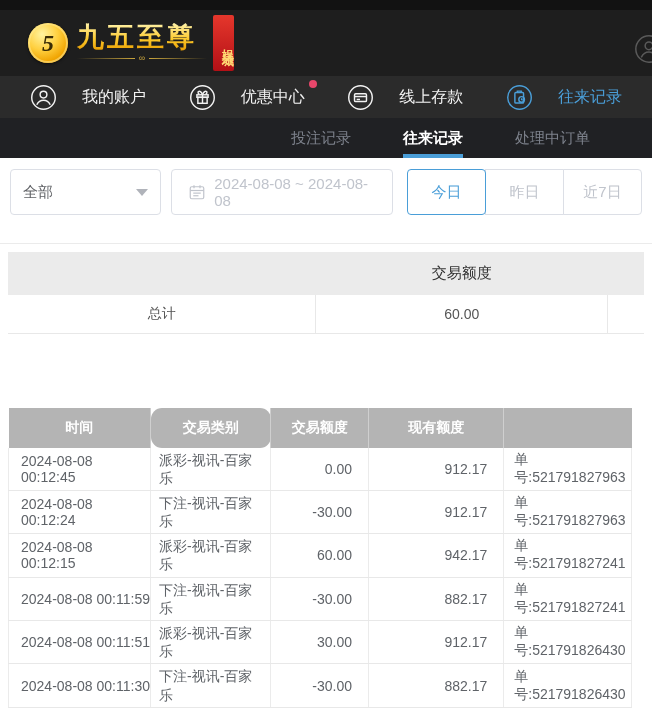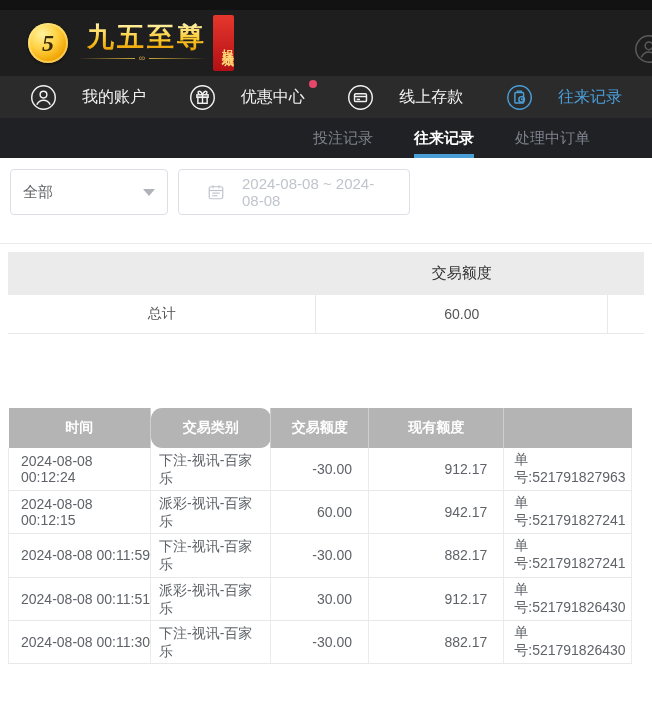--- a/index.html
+++ b/index.html
@@ -9,21 +9,21 @@
 
   
   .top-strip { height:10px; background:#121212; }
   .site-header { position:relative; height:66px; background:#1e1e1e; display:flex; align-items:center; padding-left:28px; overflow:hidden; }
   .logo { display:flex; align-items:center; cursor:pointer; }
   .coin { width:40px; height:40px; border-radius:50%;
           background:radial-gradient(circle at 35% 28%, #fff3a0, #ffd040 40%, #f0a300 72%, #c47c00);
           box-shadow:0 1px 3px rgba(0,0,0,.6), inset 0 0 0 2px rgba(255,235,150,.55);
           display:flex; align-items:center; justify-content:center;
           color:#3a2c05; font:700 24px/1 "Liberation Serif","DejaVu Serif",serif; font-style:italic; }
-  .brand-col { margin-left:9px; display:flex; flex-direction:column; align-items:flex-end; }
+  .brand-col { margin-left:9px; display:flex; flex-direction:column; align-items:flex-start; }
   .brand-title { font-family:"Liberation Serif","DejaVu Serif",serif; font-weight:700; font-size:27px; letter-spacing:3px;
           background:linear-gradient(180deg,#ffefa0 5%,#fcc82a 55%,#e89b00 95%);
           -webkit-background-clip:text; background-clip:text; color:transparent; line-height:1.1; }
   .flourish { display:flex; align-items:center; width:130px; margin-top:1px; color:#caa53c; font-size:9px; line-height:1; }
   .flourish::before, .flourish::after { content:""; flex:1; height:1px; }
   .flourish::before { background:linear-gradient(90deg,transparent,#caa53c); margin-right:4px; }
   .flourish::after  { background:linear-gradient(90deg,#caa53c,transparent); margin-left:4px; }
   .ribbon { margin-left:6px; width:21px; padding:4px 0 5px; border-radius:2px;
           background:linear-gradient(180deg,#e5372c,#b31016);
           color:#ffd873; font-size:12px; font-weight:700; text-align:center; line-height:1.15;
@@ -31,32 +31,32 @@
   .header-avatar { position:absolute; right:-12px; top:24px; width:30px; height:30px; color:#5a5a5a; }
 
   
   .main-nav { height:42px; background:#2b2b2b; display:flex; align-items:center; justify-content:space-between; padding:0 30px 0 30px; }
   .nav-item { display:flex; align-items:center; gap:25px; color:#f2f2f2; font-size:16px; cursor:pointer; position:relative; white-space:nowrap; }
   .nav-item .nicon { width:27px; height:27px; display:block; }
   .nav-item.active { color:#4a9ed8; }
   .nav-dot { position:absolute; top:-4px; right:-12px; width:8px; height:8px; border-radius:50%; }
 
   
-  .subnav { height:40px; background:#202124; display:flex; align-items:stretch; justify-content:flex-end; padding-right:62px; gap:41px; }
+  .subnav { height:40px; background:#202124; display:flex; align-items:stretch; justify-content:flex-end; padding-right:62px; gap:52px; }
   .subtab { display:flex; align-items:center; color:#7d828c; font-size:15px; cursor:pointer; position:relative; }
   .subtab.active { color:#ffffff; font-weight:700; }
   .subtab.active::after { content:""; position:absolute; left:0; right:0; bottom:0; height:4px; background:#4a9ed8; }
 
   
   .filters { display:flex; gap:10px; padding:11px 10px 0 10px; }
   .select-box { width:158px; height:46px; border:1px solid #dcdfe6; border-radius:4px; display:flex; align-items:center;
           padding:4px 12px; color:#606266; font-size:15px; cursor:pointer; background:#fff; }
   .select-box .caret { margin-left:auto; width:0; height:0; border-left:6px solid transparent; border-right:6px solid transparent; border-top:7px solid #b0b3ba; }
-  .date-box { width:232px; height:46px; border:1px solid #dcdfe6; border-radius:4px; display:flex; align-items:center; gap:17px;
-          padding:0 28px; color:#c0c4cc; font-size:15px; cursor:pointer; background:#fff; }
+  .date-box { width:232px; height:46px; border:1px solid #dcdfe6; border-radius:4px; display:flex; align-items:center; gap:8px;
+          padding:0 16px; color:#c0c4cc; font-size:15px; cursor:pointer; background:#fff; }
   .date-box .cal { width:18px; height:18px; color:#c0c4cc; flex:0 0 auto; }
   .btn-group { display:flex; margin-left:4px; }
   .qbtn { width:79px; height:46px; background:#fff; border:1px solid #dcdfe6; color:#c0c4cc; font-size:15px; cursor:pointer;
           display:flex; align-items:center; justify-content:center; margin-left:-1px; position:relative; }
   .qbtn:first-child { border-radius:4px 0 0 4px; margin-left:0; }
   .qbtn:last-child { border-radius:0 4px 4px 0; }
   .qbtn.active { border-color:#4a9ed8; color:#4a9ed8; z-index:2; border-radius:4px; }
 
   .hr-divider { height:1px; background:#ebebeb; margin-top:28px; }
 
@@ -167,20 +167,25 @@
       <svg class="cal" viewBox="0 0 24 24" fill="none" stroke="currentColor" stroke-width="1.6">
         <rect x="3" y="5" width="18" height="16" rx="2"></rect>
         <line x1="3" y1="10" x2="21" y2="10"></line>
         <line x1="8" y1="3" x2="8" y2="7"></line>
         <line x1="16" y1="3" x2="16" y2="7"></line>
         <line x1="7" y1="13.5" x2="17" y2="13.5"></line>
         <line x1="7" y1="17" x2="14" y2="17"></line>
       </svg>
       <span>2024-08-08 ~ 2024-08-08</span>
     </div>
+    <div class="btn-group">
+      <button class="qbtn active">今日</button>
+      <button class="qbtn">昨日</button>
+      <button class="qbtn">近7日</button>
+    </div>
   </div>
 
   <div class="hr-divider"></div>
 
   <table class="summary">
     <thead>
       <tr>
         <th class="col-s1"></th>
         <th class="col-s2">交易额度</th>
         <th class="col-s3"></th>
@@ -200,20 +205,27 @@
       <tr>
         <th class="col-r1">时间</th>
         <th class="col-r2">交易类别</th>
         <th class="col-r3">交易额度</th>
         <th class="col-r4">现有额度</th>
         <th class="col-r5"></th>
       </tr>
     </thead>
     <tbody>
       <tr>
+        <td class="c-time">2024-08-08 00:12:45</td>
+        <td class="c-type">派彩-视讯-百家乐</td>
+        <td class="c-amount">0.00</td>
+        <td class="c-balance">912.17</td>
+        <td class="c-order">单号:521791827963</td>
+      </tr>
+      <tr>
         <td class="c-time">2024-08-08 00:12:24</td>
         <td class="c-type">下注-视讯-百家乐</td>
         <td class="c-amount">-30.00</td>
         <td class="c-balance">912.17</td>
         <td class="c-order">单号:521791827963</td>
       </tr>
       <tr>
         <td class="c-time">2024-08-08 00:12:15</td>
         <td class="c-type">派彩-视讯-百家乐</td>
         <td class="c-amount">60.00</td>

